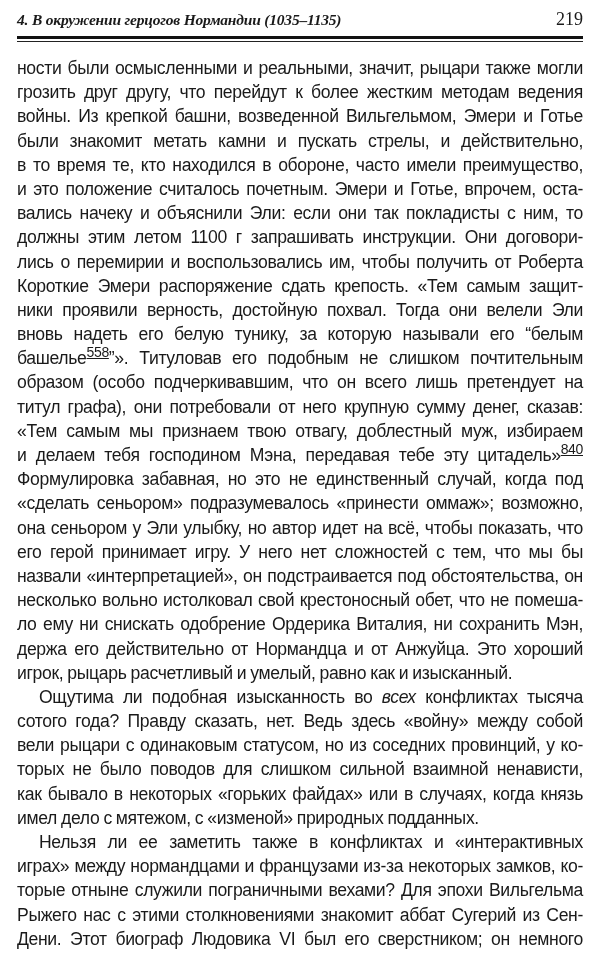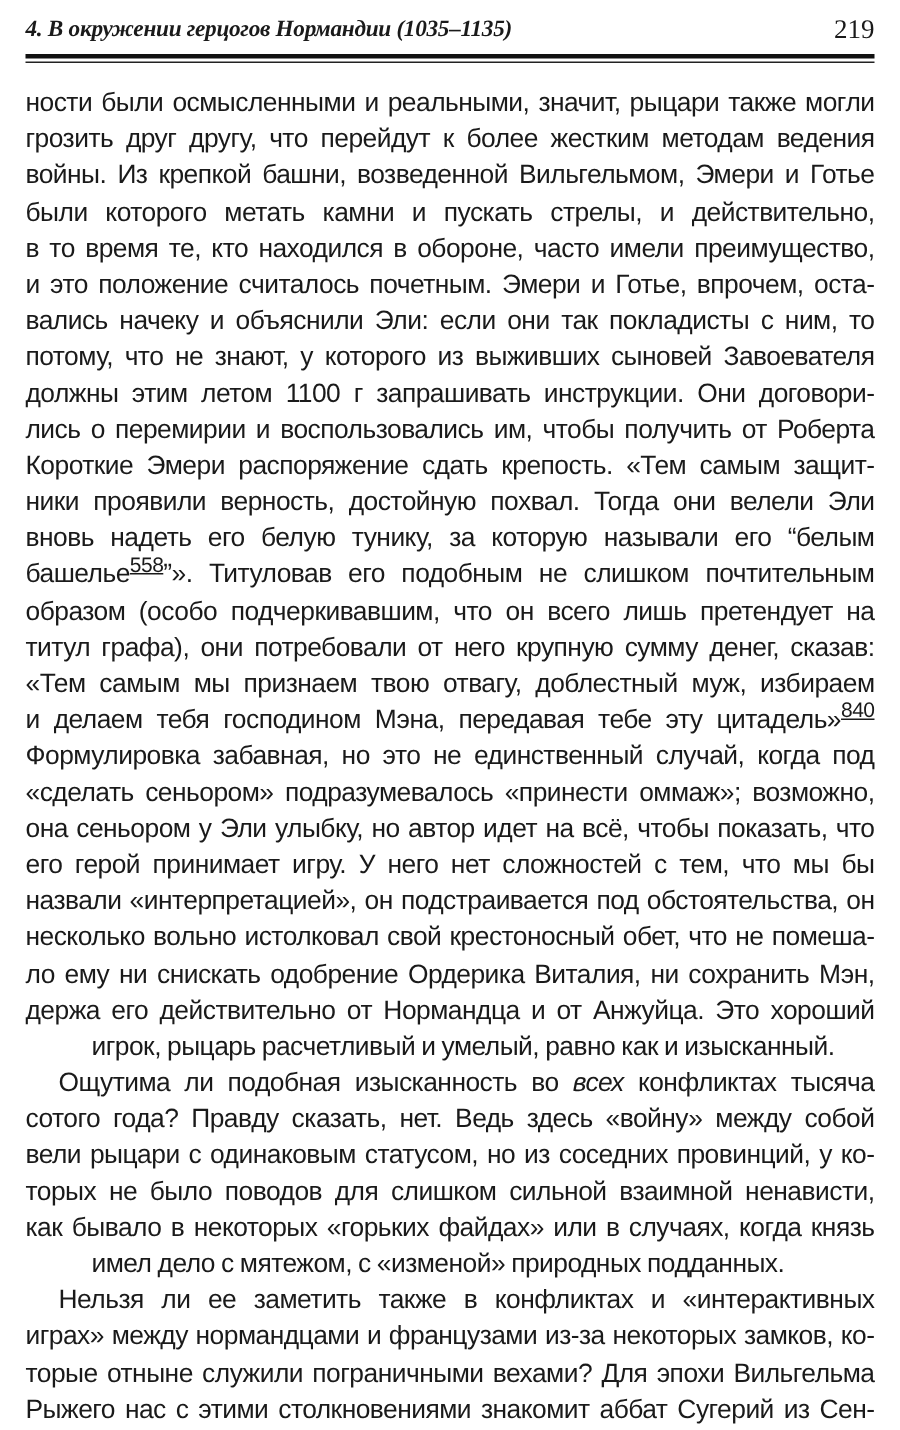--- a/index.html
+++ b/index.html
@@ -32,46 +32,45 @@
     font-size: 17.6px; line-height: 24.2px;
     text-align: justify;
     letter-spacing: -0.35px;
     word-spacing: -0.5px;
   }
   .line {
     display: block; height: 24.2px; white-space: nowrap;
     text-align: justify; text-align-last: justify;
     overflow: visible;
   }
-  .line.last { text-align-last: left; margin-left: 44px; }
+  .line.last { text-align-last: left; }
   .line.indent { padding-left: 22px; }
   sup { font-size: 14px; line-height: 0; vertical-align: 7px; text-decoration: underline; }
   .it { font-style: italic; }
 </style>
 </head>
 <body>
 
 <div class="page">
   <div class="running-head">
     <span class="rh-title">4. В окружении герцогов Нормандии (1035–1135)</span>
     <span class="rh-page">219</span>
   </div>
   <div class="rule-thick"></div>
   <div class="rule-thin"></div>
 
   <div class="body-text" id="body-text">
       <div>
         <span class="line">ности были осмысленными и реальными, значит, рыцари также могли</span>
         <span class="line">грозить друг другу, что перейдут к более жестким методам ведения</span>
         <span class="line">войны. Из крепкой башни, возведенной Вильгельмом, Эмери и Готье</span>
-        <span class="line">были которого метать камни и пускать стрелы, и действительно,</span>
+        <span class="line">были знакомит метать камни и пускать стрелы, и действительно,</span>
         <span class="line">в то время те, кто находился в обороне, часто имели преимущество,</span>
         <span class="line">и это положение считалось почетным. Эмери и Готье, впрочем, оста-</span>
         <span class="line">вались начеку и объяснили Эли: если они так покладисты с ним, то</span>
-        <span class="line">потому, что не знают, у которого из выживших сыновей Завоевателя</span>
         <span class="line">должны этим летом 1100 г запрашивать инструкции. Они договори-</span>
         <span class="line">лись о перемирии и воспользовались им, чтобы получить от Роберта</span>
         <span class="line">Короткие Эмери распоряжение сдать крепость. «Тем самым защит-</span>
         <span class="line">ники проявили верность, достойную похвал. Тогда они велели Эли</span>
         <span class="line">вновь надеть его белую тунику, за которую называли его “белым</span>
         <span class="line">башелье<sup>558</sup>”». Титуловав его подобным не слишком почтительным</span>
         <span class="line">образом (особо подчеркивавшим, что он всего лишь претендует на</span>
         <span class="line">титул графа), они потребовали от него крупную сумму денег, сказав:</span>
         <span class="line">«Тем самым мы признаем твою отвагу, доблестный муж, избираем</span>
         <span class="line">и делаем тебя господином Мэна, передавая тебе эту цитадель»<sup>840</sup></span>

